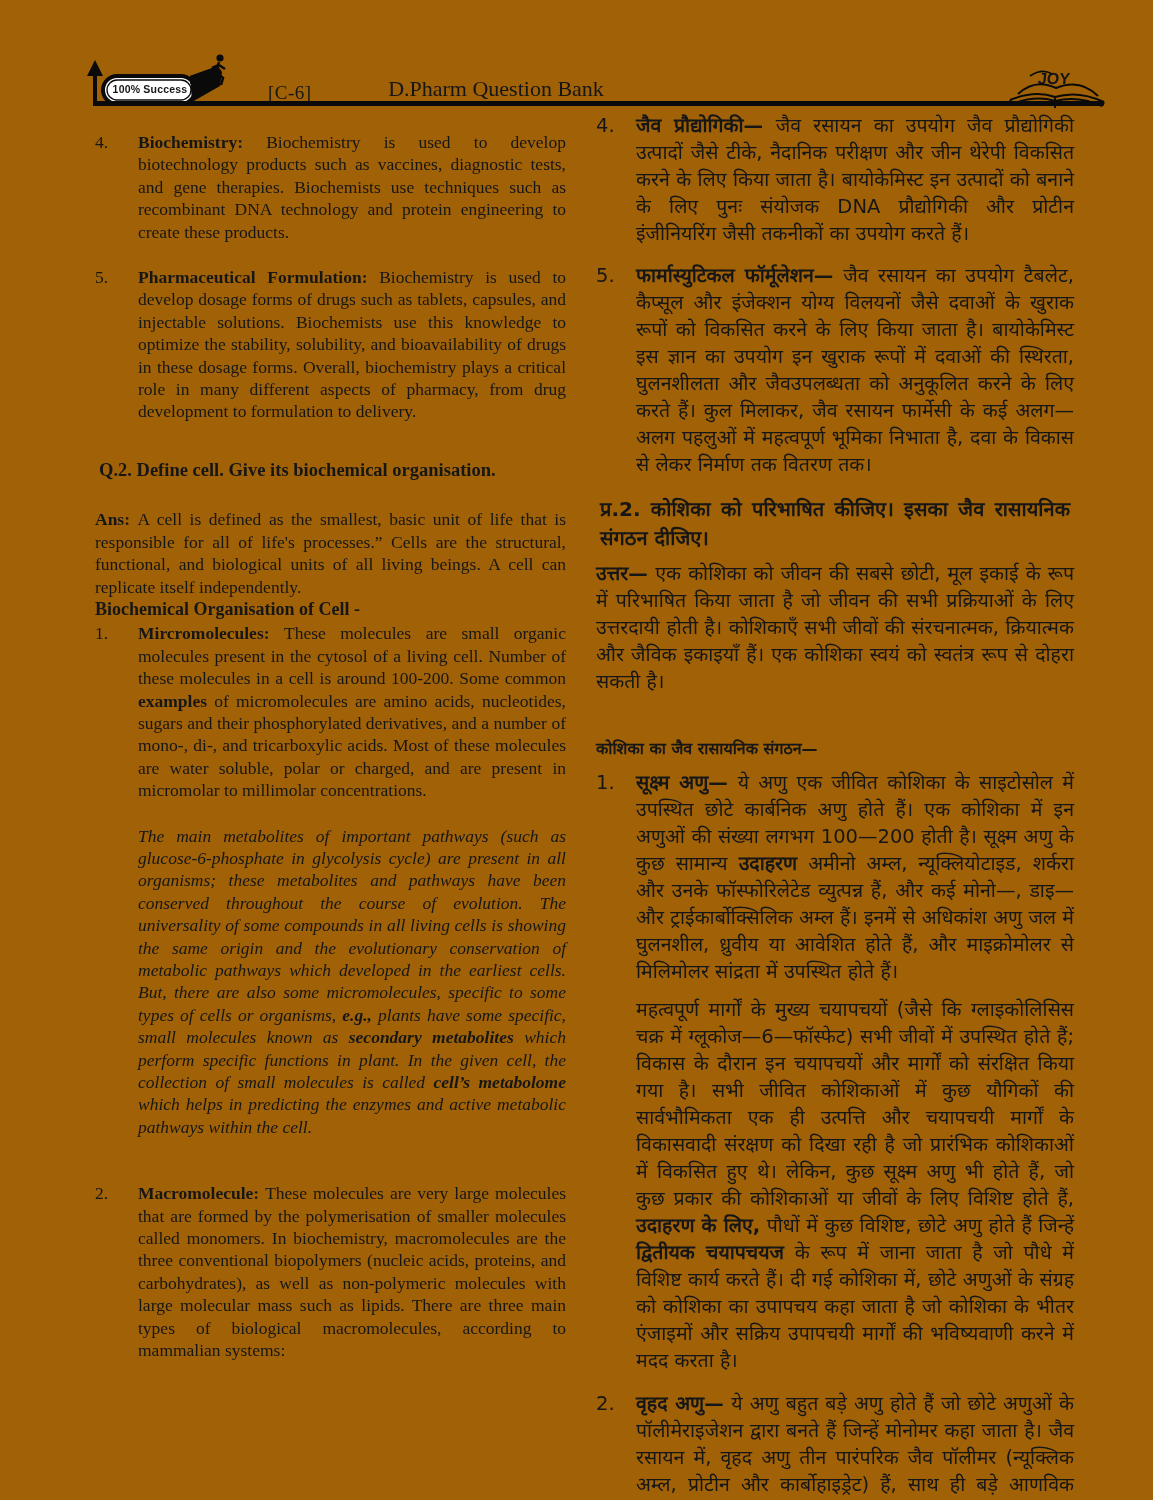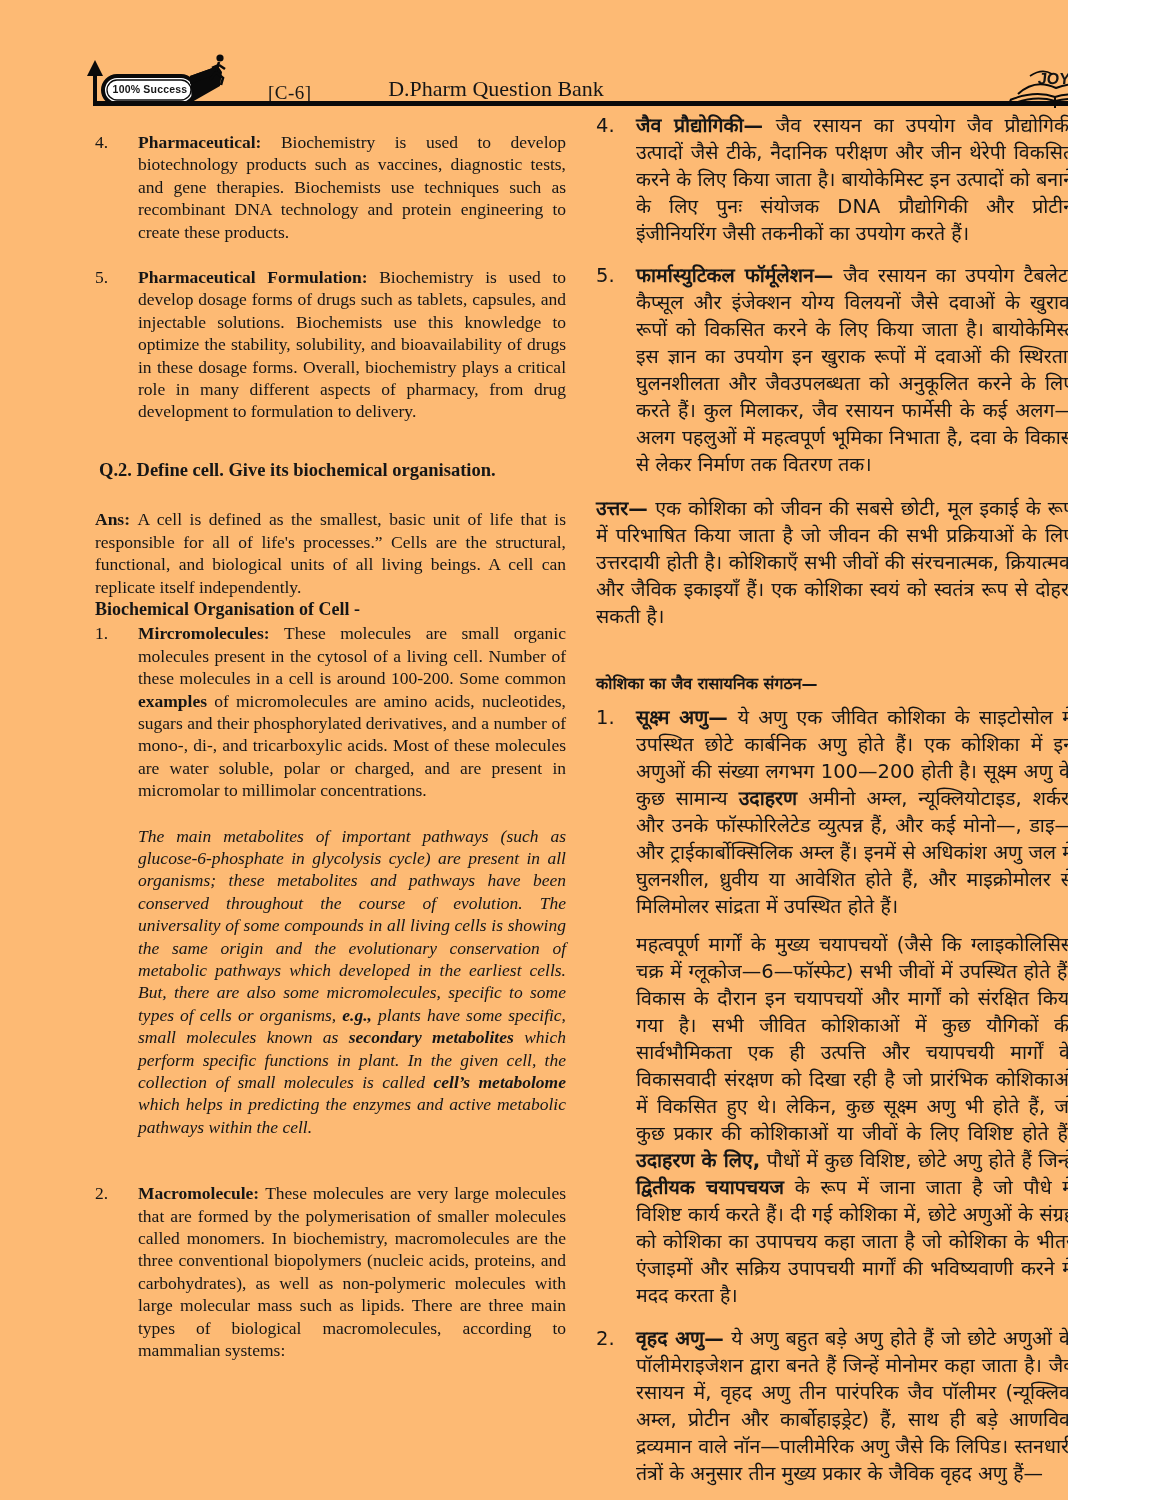--- a/index.html
+++ b/index.html
@@ -1,20 +1,20 @@
 <!DOCTYPE html>
 <html lang="en"><head>
 <meta charset="utf-8">
 <style>
   html,body{margin:0;padding:0;}
   .page{
     position:relative;
-    width:1068px;
+    width:1153px;
     height:1500px;
-    background:#fdba74;
+    background:#a16207;
     font-family:"Liberation Serif", serif;
     color:#161616;
     overflow:hidden;
   }
   
   .hdr-logo-left{position:absolute;left:86px;top:52px;width:150px;height:58px;}
   .hdr-page-marker{position:absolute;left:268px;top:82px;font-size:19px;letter-spacing:.5px;}
   .hdr-title{position:absolute;left:0;top:76px;width:992px;text-align:center;font-size:22px;}
   .hdr-joy{position:absolute;left:1000px;top:64px;width:115px;height:52px;}
   .hdr-rule{position:absolute;left:95px;top:101px;width:1009px;height:5px;background:#0a0a0a;border-radius:2px;}
@@ -96,21 +96,21 @@
       </g>
     </svg>
   </div>
 
   <div class="hdr-rule"></div>
 
   <section class="col col-left">
 
     <div class="li sp-a">
       <span class="num">4.</span>
-      <p><span class="b">Pharmaceutical: </span><span>Biochemistry is used to develop biotechnology products such as vaccines, diagnostic tests, and gene therapies. Biochemists use techniques such as recombinant DNA technology and protein engineering to create these products.</span></p>
+      <p><span class="b">Biochemistry: </span><span>Biochemistry is used to develop biotechnology products such as vaccines, diagnostic tests, and gene therapies. Biochemists use techniques such as recombinant DNA technology and protein engineering to create these products.</span></p>
     </div>
 
     <div class="li sp-b">
       <span class="num">5.</span>
       <p><span class="b">Pharmaceutical Formulation: </span><span>Biochemistry is used to develop dosage forms of drugs such as tablets, capsules, and injectable solutions. Biochemists use this knowledge to optimize the stability, solubility, and bioavailability of drugs in these dosage forms. Overall, biochemistry plays a critical role in many different aspects of pharmacy, from drug development to formulation to delivery.</span></p>
     </div>
 
     <p class="q-head sp-c">Q.2. Define cell. Give its biochemical organisation.</p>
 
     <p class="sp-d" style="margin:0;"><span class="b">Ans: </span><span>A cell is defined as the smallest, basic unit of life that is responsible for all of life's processes.” Cells are the structural, functional, and biological units of all living beings. A cell can replicate itself independently.</span></p>
@@ -136,20 +136,21 @@
     <div class="li sp-a">
       <span class="num">4.</span>
       <p><span class="b">जैव प्रौद्योगिकी— </span><span>जैव रसायन का उपयोग जैव प्रौद्योगिकी उत्पादों जैसे टीके, नैदानिक परीक्षण और जीन थेरेपी विकसित करने के लिए किया जाता है। बायोकेमिस्ट इन उत्पादों को बनाने के लिए पुनः संयोजक DNA प्रौद्योगिकी और प्रोटीन इंजीनियरिंग जैसी तकनीकों का उपयोग करते हैं।</span></p>
     </div>
 
     <div class="li sp-b">
       <span class="num">5.</span>
       <p><span class="b">फार्मास्युटिकल फॉर्मूलेशन— </span><span>जैव रसायन का उपयोग टैबलेट, कैप्सूल और इंजेक्शन योग्य विलयनों जैसे दवाओं के खुराक रूपों को विकसित करने के लिए किया जाता है। बायोकेमिस्ट इस ज्ञान का उपयोग इन खुराक रूपों में दवाओं की स्थिरता, घुलनशीलता और जैवउपलब्धता को अनुकूलित करने के लिए करते हैं। कुल मिलाकर, जैव रसायन फार्मेसी के कई अलग—अलग पहलुओं में महत्वपूर्ण भूमिका निभाता है, दवा के विकास से लेकर निर्माण तक वितरण तक।</span></p>
     </div>
 
+    <p class="q-head sp-c">प्र.2. कोशिका को परिभाषित कीजिए। इसका जैव रासायनिक संगठन दीजिए।</p>
 
     <p class="sp-d" style="margin:0;"><span class="b">उत्तर— </span><span>एक कोशिका को जीवन की सबसे छोटी, मूल इकाई के रूप में परिभाषित किया जाता है जो जीवन की सभी प्रक्रियाओं के लिए उत्तरदायी होती है। कोशिकाएँ सभी जीवों की संरचनात्मक, क्रियात्मक और जैविक इकाइयाँ हैं। एक कोशिका स्वयं को स्वतंत्र रूप से दोहरा सकती है।</span></p>
 
     <p class="sec-head sp-e">कोशिका का जैव रासायनिक संगठन—</p>
 
     <div class="li sp-f">
       <span class="num">1.</span>
       <p><span class="b">सूक्ष्म अणु— </span><span>ये अणु एक जीवित कोशिका के साइटोसोल में उपस्थित छोटे कार्बनिक अणु होते हैं। एक कोशिका में इन अणुओं की संख्या लगभग 100—200 होती है। सूक्ष्म अणु के कुछ सामान्य </span><span class="b">उदाहरण</span><span> अमीनो अम्ल, न्यूक्लियोटाइड, शर्करा और उनके फॉस्फोरिलेटेड व्युत्पन्न हैं, और कई मोनो—, डाइ— और ट्राईकार्बोक्सिलिक अम्ल हैं। इनमें से अधिकांश अणु जल में घुलनशील, ध्रुवीय या आवेशित होते हैं, और माइक्रोमोलर से मिलिमोलर सांद्रता में उपस्थित होते हैं।</span></p>
     </div>
 

